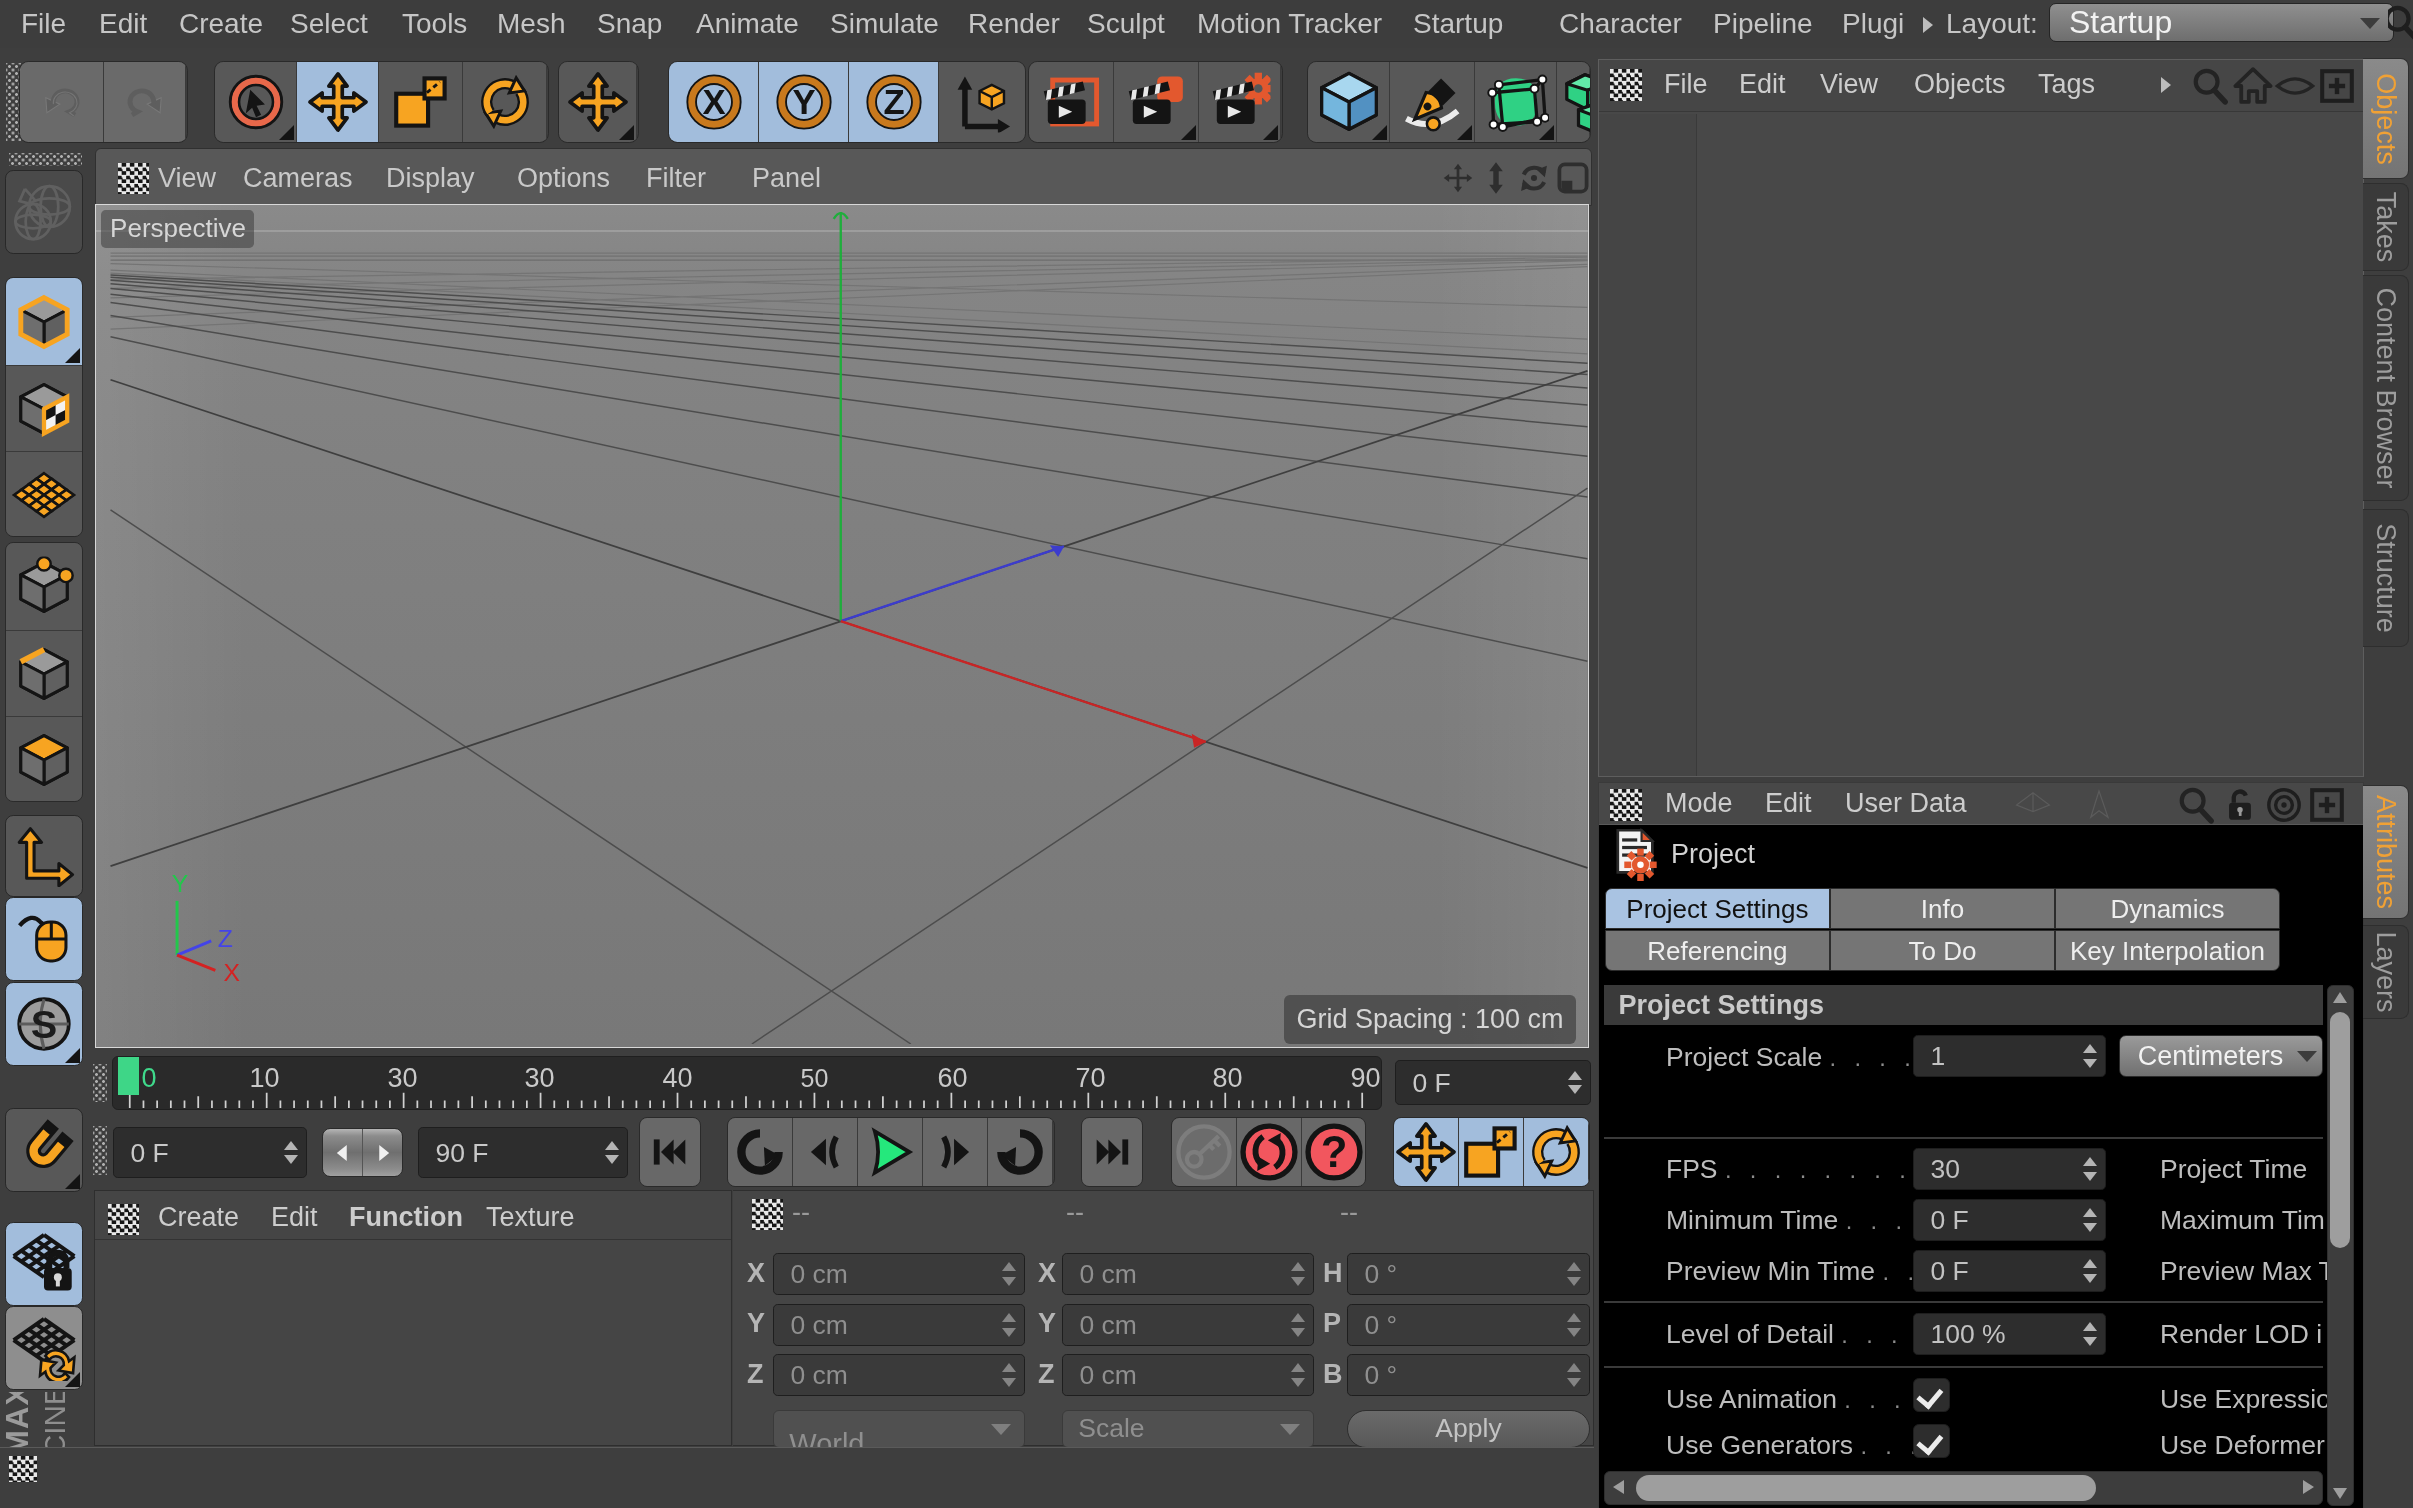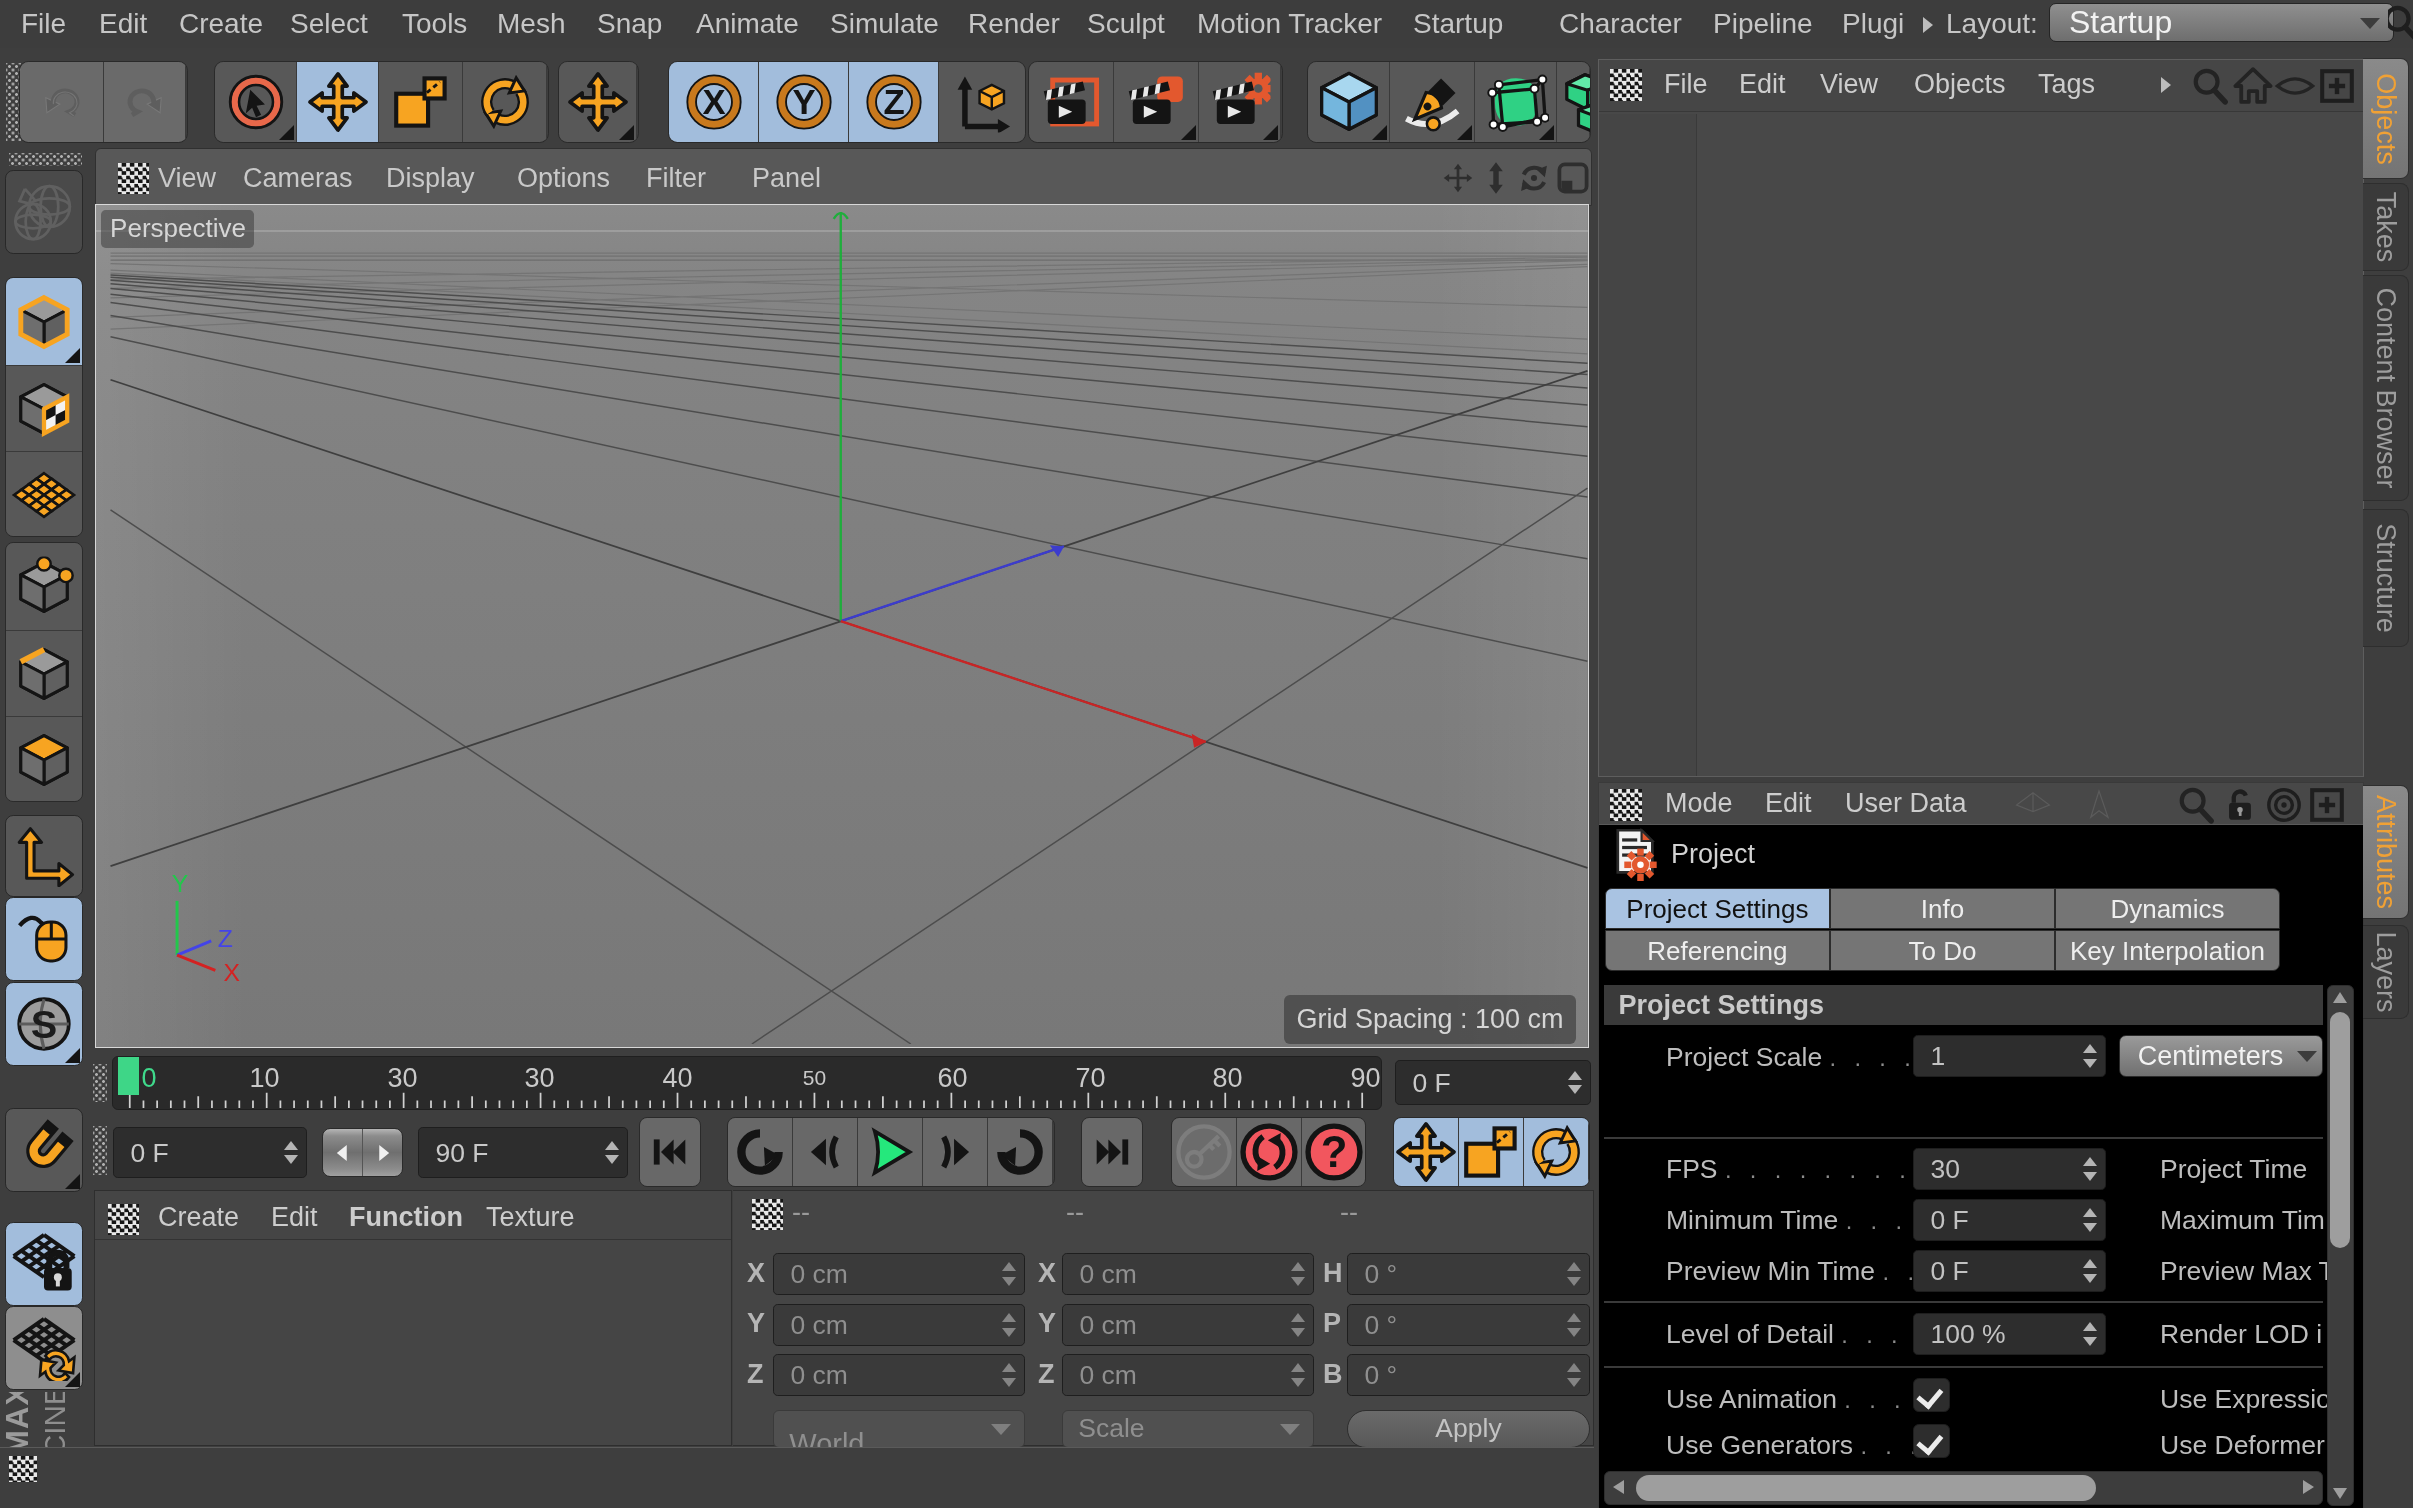--- a/index.html
+++ b/index.html
@@ -495,21 +495,21 @@
 <div class="abs" style="left:1188px;top:790px;width:292px;height:49px;background:rgba(58,58,58,0.65);border-radius:5.9px;color:#d6d6d6;font-size:27px;line-height:48px;text-align:center;">Grid Spacing : 100 cm</div>
 </div>
 <div class="abs hatch2" style="left:93px;top:1064px;width:13.6px;height:38px;"></div>
 <div class="abs hatch2" style="left:93px;top:1126px;width:13.6px;height:49px;"></div>
 <div class="abs" style="left:112px;top:1056px;width:1270px;height:54px;background:#2a2a2a;border:1.2px solid #1f1f1f;border-radius:5.9px;overflow:hidden;">
 <div class="abs" style="left:0.6px;top:0px;width:71px;text-align:center;font-size:27px;line-height:42px;color:#3fd98b;">0</div>
 <div class="abs" style="left:116px;top:0px;width:71px;text-align:center;font-size:27px;line-height:42px;color:#c9c9c9;">10</div>
 <div class="abs" style="left:254px;top:0px;width:71px;text-align:center;font-size:27px;line-height:42px;color:#c9c9c9;">30</div>
 <div class="abs" style="left:391px;top:0px;width:71px;text-align:center;font-size:27px;line-height:42px;color:#c9c9c9;">30</div>
 <div class="abs" style="left:529px;top:0px;width:71px;text-align:center;font-size:27px;line-height:42px;color:#c9c9c9;">40</div>
-<div class="abs" style="left:666px;top:0px;width:71px;text-align:center;font-size:21px;line-height:42px;color:#c9c9c9;">50</div>
+<div class="abs" style="left:666px;top:0px;width:71px;text-align:center;font-size:25px;line-height:42px;color:#c9c9c9;">50</div>
 <div class="abs" style="left:804px;top:0px;width:71px;text-align:center;font-size:27px;line-height:42px;color:#c9c9c9;">60</div>
 <div class="abs" style="left:942px;top:0px;width:71px;text-align:center;font-size:27px;line-height:42px;color:#c9c9c9;">70</div>
 <div class="abs" style="left:1079px;top:0px;width:71px;text-align:center;font-size:27px;line-height:42px;color:#c9c9c9;">80</div>
 <div class="abs" style="left:1217px;top:0px;width:71px;text-align:center;font-size:27px;line-height:42px;color:#c9c9c9;">90</div>
 <svg class="abs" style="left:0;top:0;" width="1267" height="51" viewBox="0 0 2151 87">
       <path d="M23.4 61V87M46.8 74V87M70.1 74V87M93.5 74V87M116.8 74V87M140.2 67V87M163.6 74V87M186.9 74V87M210.3 74V87M233.6 74V87M257.0 61V87M280.4 74V87M303.7 74V87M327.1 74V87M350.4 74V87M373.8 67V87M397.2 74V87M420.5 74V87M443.9 74V87M467.2 74V87M490.6 61V87M514.0 74V87M537.3 74V87M560.7 74V87M584.0 74V87M607.4 67V87M630.8 74V87M654.1 74V87M677.5 74V87M700.8 74V87M724.2 61V87M747.6 74V87M770.9 74V87M794.3 74V87M817.6 74V87M841.0 67V87M864.4 74V87M887.7 74V87M911.1 74V87M934.4 74V87M957.8 61V87M981.2 74V87M1004.5 74V87M1027.9 74V87M1051.2 74V87M1074.6 67V87M1098.0 74V87M1121.3 74V87M1144.7 74V87M1168.0 74V87M1191.4 61V87M1214.8 74V87M1238.1 74V87M1261.5 74V87M1284.8 74V87M1308.2 67V87M1331.6 74V87M1354.9 74V87M1378.3 74V87M1401.6 74V87M1425.0 61V87M1448.4 74V87M1471.7 74V87M1495.1 74V87M1518.4 74V87M1541.8 67V87M1565.2 74V87M1588.5 74V87M1611.9 74V87M1635.2 74V87M1658.6 61V87M1682.0 74V87M1705.3 74V87M1728.7 74V87M1752.0 74V87M1775.4 67V87M1798.8 74V87M1822.1 74V87M1845.5 74V87M1868.8 74V87M1892.2 61V87M1915.6 74V87M1938.9 74V87M1962.3 74V87M1985.6 74V87M2009.0 67V87M2032.4 74V87M2055.7 74V87M2079.1 74V87M2102.4 74V87M2125.8 61V87" stroke="#d0d0d0" stroke-width="3" fill="none"></path>
     </svg>
 <div class="abs" style="left:5.3px;top:0px;width:21px;height:38px;background:#3ed687;"></div>
 </div>
 <div class="inp" style="left:1395px;top:1060px;width:196px;height:45px;background:#2d2d2d;">

